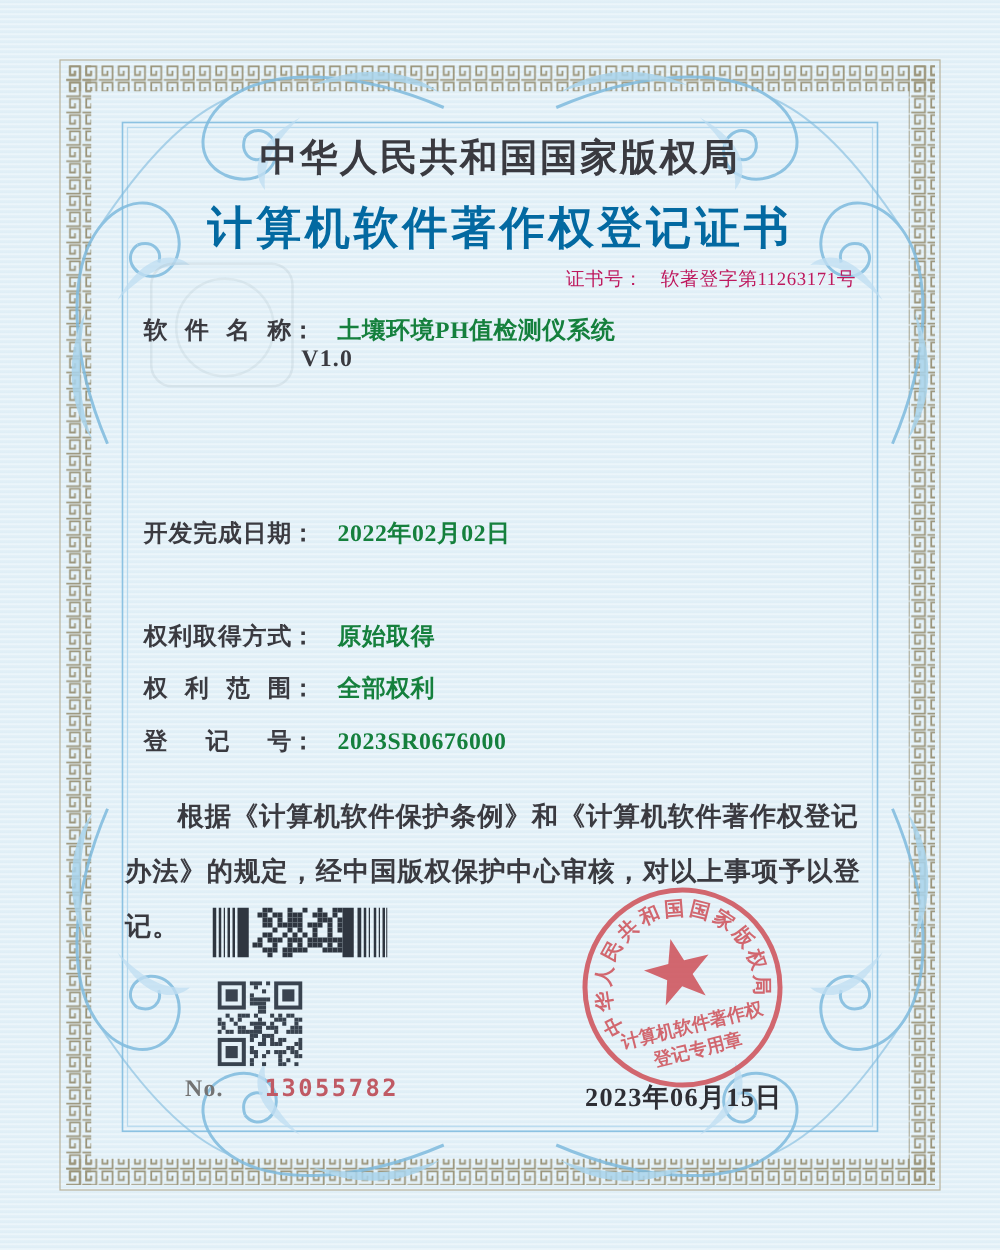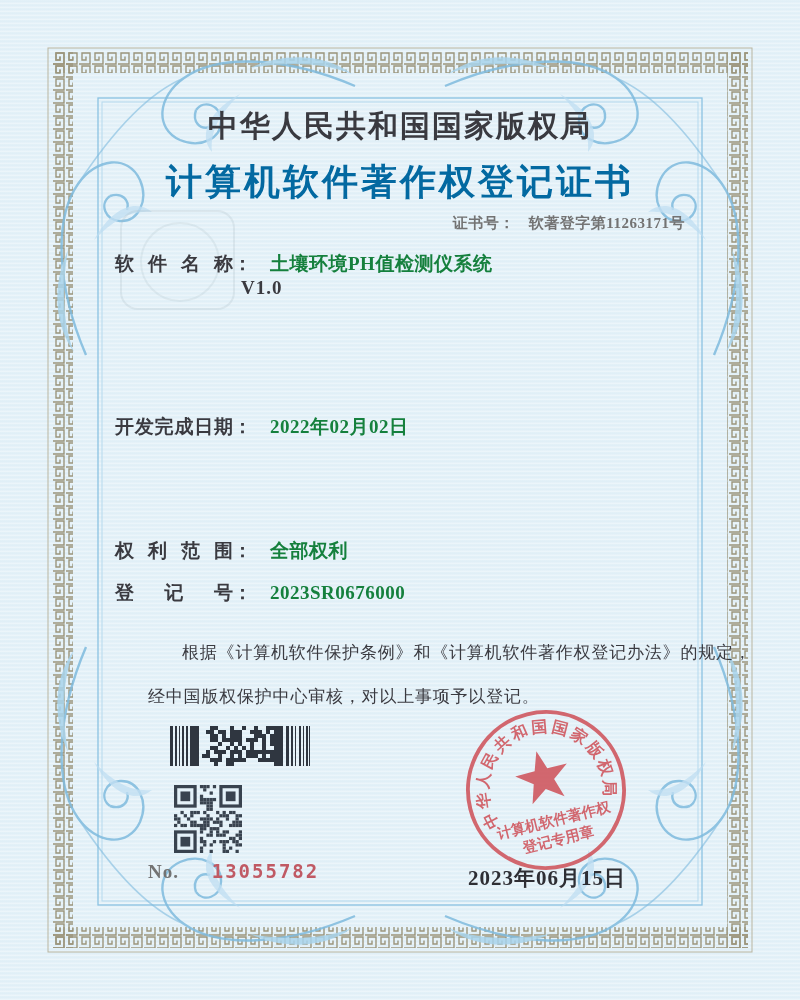--- a/index.html
+++ b/index.html
@@ -26,21 +26,21 @@
   .header-org {
     position:absolute; top:106px; left:0; width:800px; text-align:center;
     font-size:30px; font-weight:700; letter-spacing:2px; color:#3a3a40;
   }
   .cert-title {
     position:absolute; top:158px; left:0; width:800px; text-align:center;
     font-size:36px; font-weight:700; letter-spacing:3px; color:#0369a1;
   }
   .cert-no-line {
     position:absolute; top:214px; right:115px;
-    font-size:15px; font-weight:700; color:#737373; letter-spacing:0.5px;
+    font-size:15px; font-weight:400; color:#be185d; letter-spacing:0.5px;
   }
   .cert-no-line .gap { display:inline-block; width:14px; }
 
   .watermark {
     position:absolute; left:120px; top:210px; width:115px; height:100px;
     border:2px solid rgba(160,178,186,0.35); border-radius:18px; opacity:0.6;
   }
   .watermark::after {
     content:""; position:absolute; left:18px; top:10px; width:76px; height:76px;
     border:2px solid rgba(160,178,186,0.30); border-radius:50%;
@@ -57,22 +57,22 @@
     display:inline-block; margin-left:18px;
     font-size:19px; font-weight:700; color:#15803d; letter-spacing:0.5px;
   }
   .value-line2 {
     position:absolute; left:241px; font-size:19px; font-weight:700;
     color:#3a3a40; letter-spacing:1px;
   }
 
   .statement {
     position:absolute; left:100px; top:631px; width:604px;
-    font-size:17px; font-weight:400; color:#3a3a40;
-    line-height:44px; text-indent:2em; letter-spacing:0.8px;margin-left:48px;
+    font-size:21px; font-weight:700; color:#3a3a40;
+    line-height:44px; text-indent:2em; letter-spacing:0.8px;
   }
 
   .barcode-wrap { position:absolute; left:170px; top:726px; }
   .qr-wrap { position:absolute; left:174px; top:785px; }
 
   .serial-line { position:absolute; left:148px; top:860px; font-size:19px; }
   .serial-no-label { color:#737373; font-weight:600; letter-spacing:1px; }
   .serial-no-value {
     font-family:"DejaVu Sans Mono","Liberation Mono",monospace;
     color:#c05a64; letter-spacing:2px; margin-left:28px; font-weight:600;
@@ -138,20 +138,23 @@
       <span class="field-label">软件名称</span><span class="field-colon">：</span><span class="field-value">土壤环境PH值检测仪系统</span>
     </div>
     <div class="value-line2" style="top:277px">V1.0</div>
 
 
     <div class="field-row" style="top:414px">
       <span class="field-label">开发完成日期</span><span class="field-colon">：</span><span class="field-value">2022年02月02日</span>
     </div>
 
 
+    <div class="field-row" style="top:496px">
+      <span class="field-label">权利取得方式</span><span class="field-colon">：</span><span class="field-value">原始取得</span>
+    </div>
 
     <div class="field-row" style="top:538px">
       <span class="field-label">权利范围</span><span class="field-colon">：</span><span class="field-value">全部权利</span>
     </div>
 
     <div class="field-row" style="top:580px">
       <span class="field-label">登记号</span><span class="field-colon">：</span><span class="field-value">2023SR0676000</span>
     </div>
 
     <div class="statement">根据《计算机软件保护条例》和《计算机软件著作权登记办法》的规定，经中国版权保护中心审核，对以上事项予以登记。</div>

